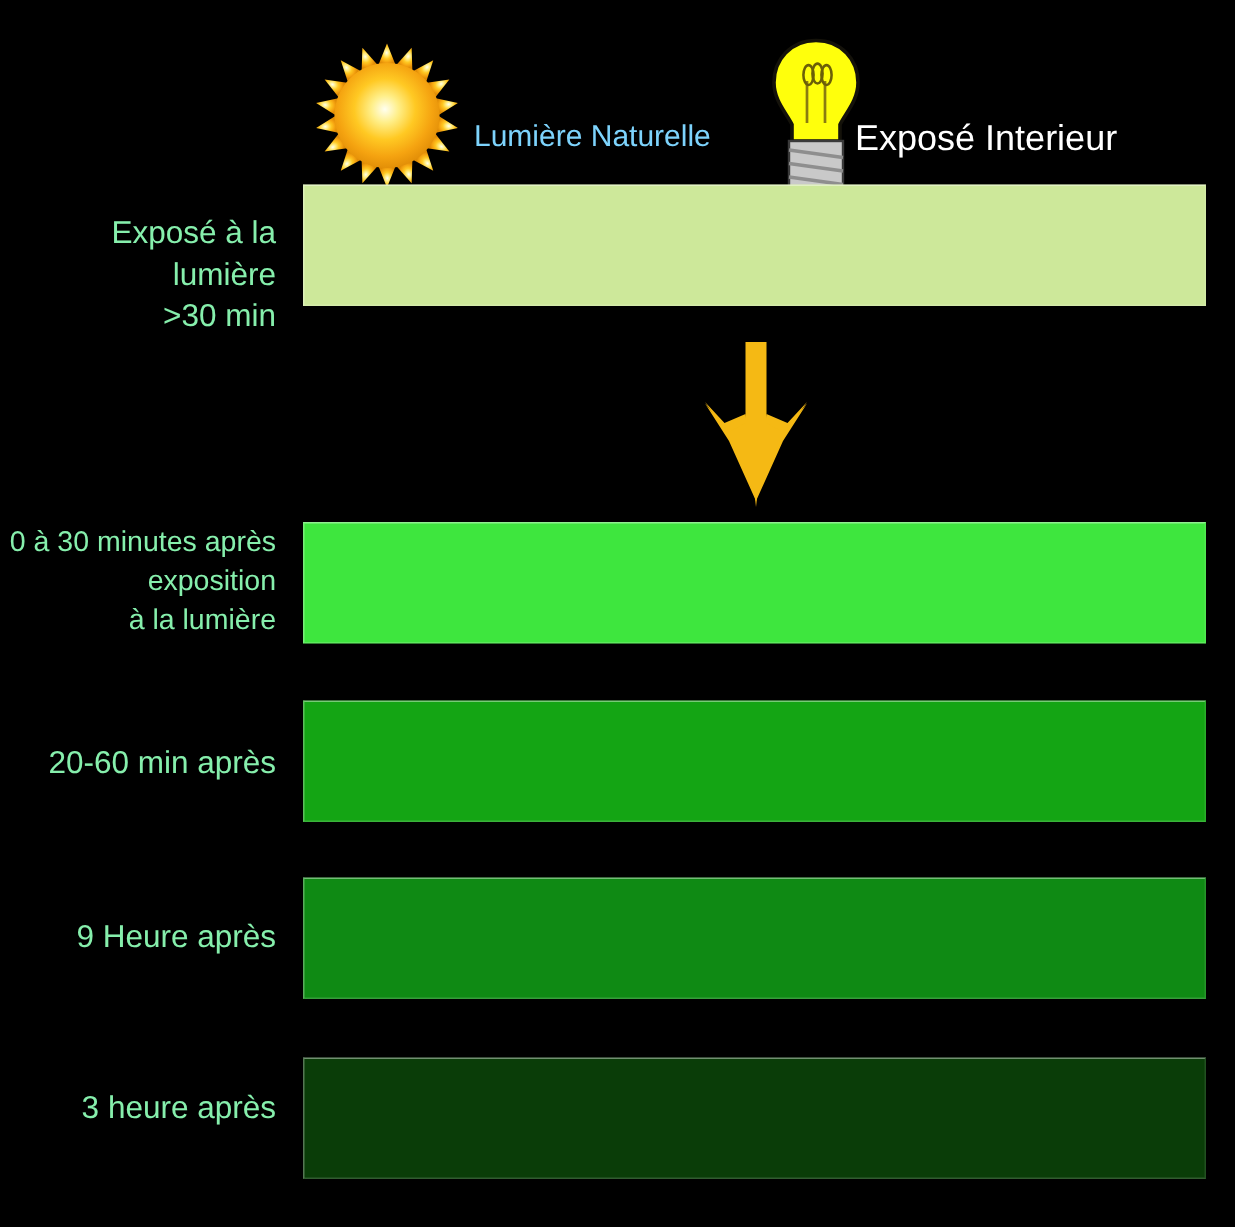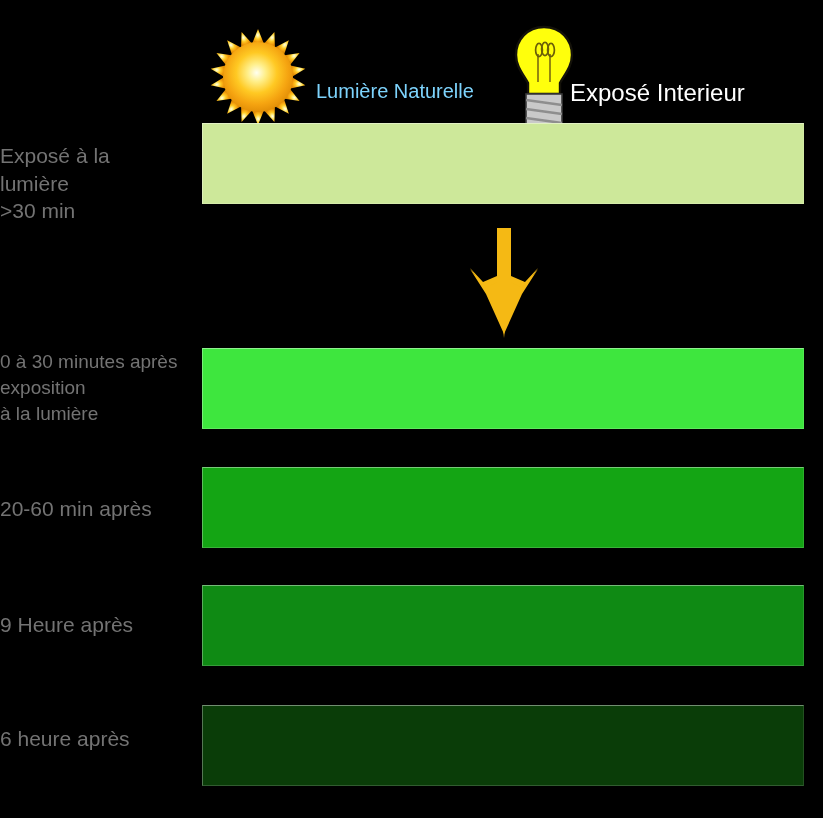--- a/index.html
+++ b/index.html
@@ -64,22 +64,22 @@
     line-height: 1;
     color: #ffffff;
     white-space: nowrap;
   }
 
   
   .row-label {
     position: absolute;
     left: 0px;
     width: 184px;
-    text-align: left;
-    color: #737373;
+    text-align: right;
+    color: #86efac;
     font-size: 21px;
     line-height: 1.32;
   }
 
   .row-label.bold {
     font-weight: normal;
     font-size: 19px;
     line-height: 1.38;
   }
 
@@ -257,20 +257,20 @@
 
   <div class="row-label" style="top:611px;">
     <div>9 Heure après</div>
   </div>
 
   <div class="bar" style="top:585px;">
     <div class="bar-inner" id="bar-3" style="background: rgb(15, 138, 20);"></div>
   </div>
 
   <div class="row-label" style="top:725px;">
-    <div>6 heure après</div>
+    <div>3 heure après</div>
   </div>
 
   <div class="bar" style="top:705px;">
     <div class="bar-inner" id="bar-4" style="background: rgb(10, 61, 8);"></div>
   </div>
 
 </div>
 
 </body></html>

